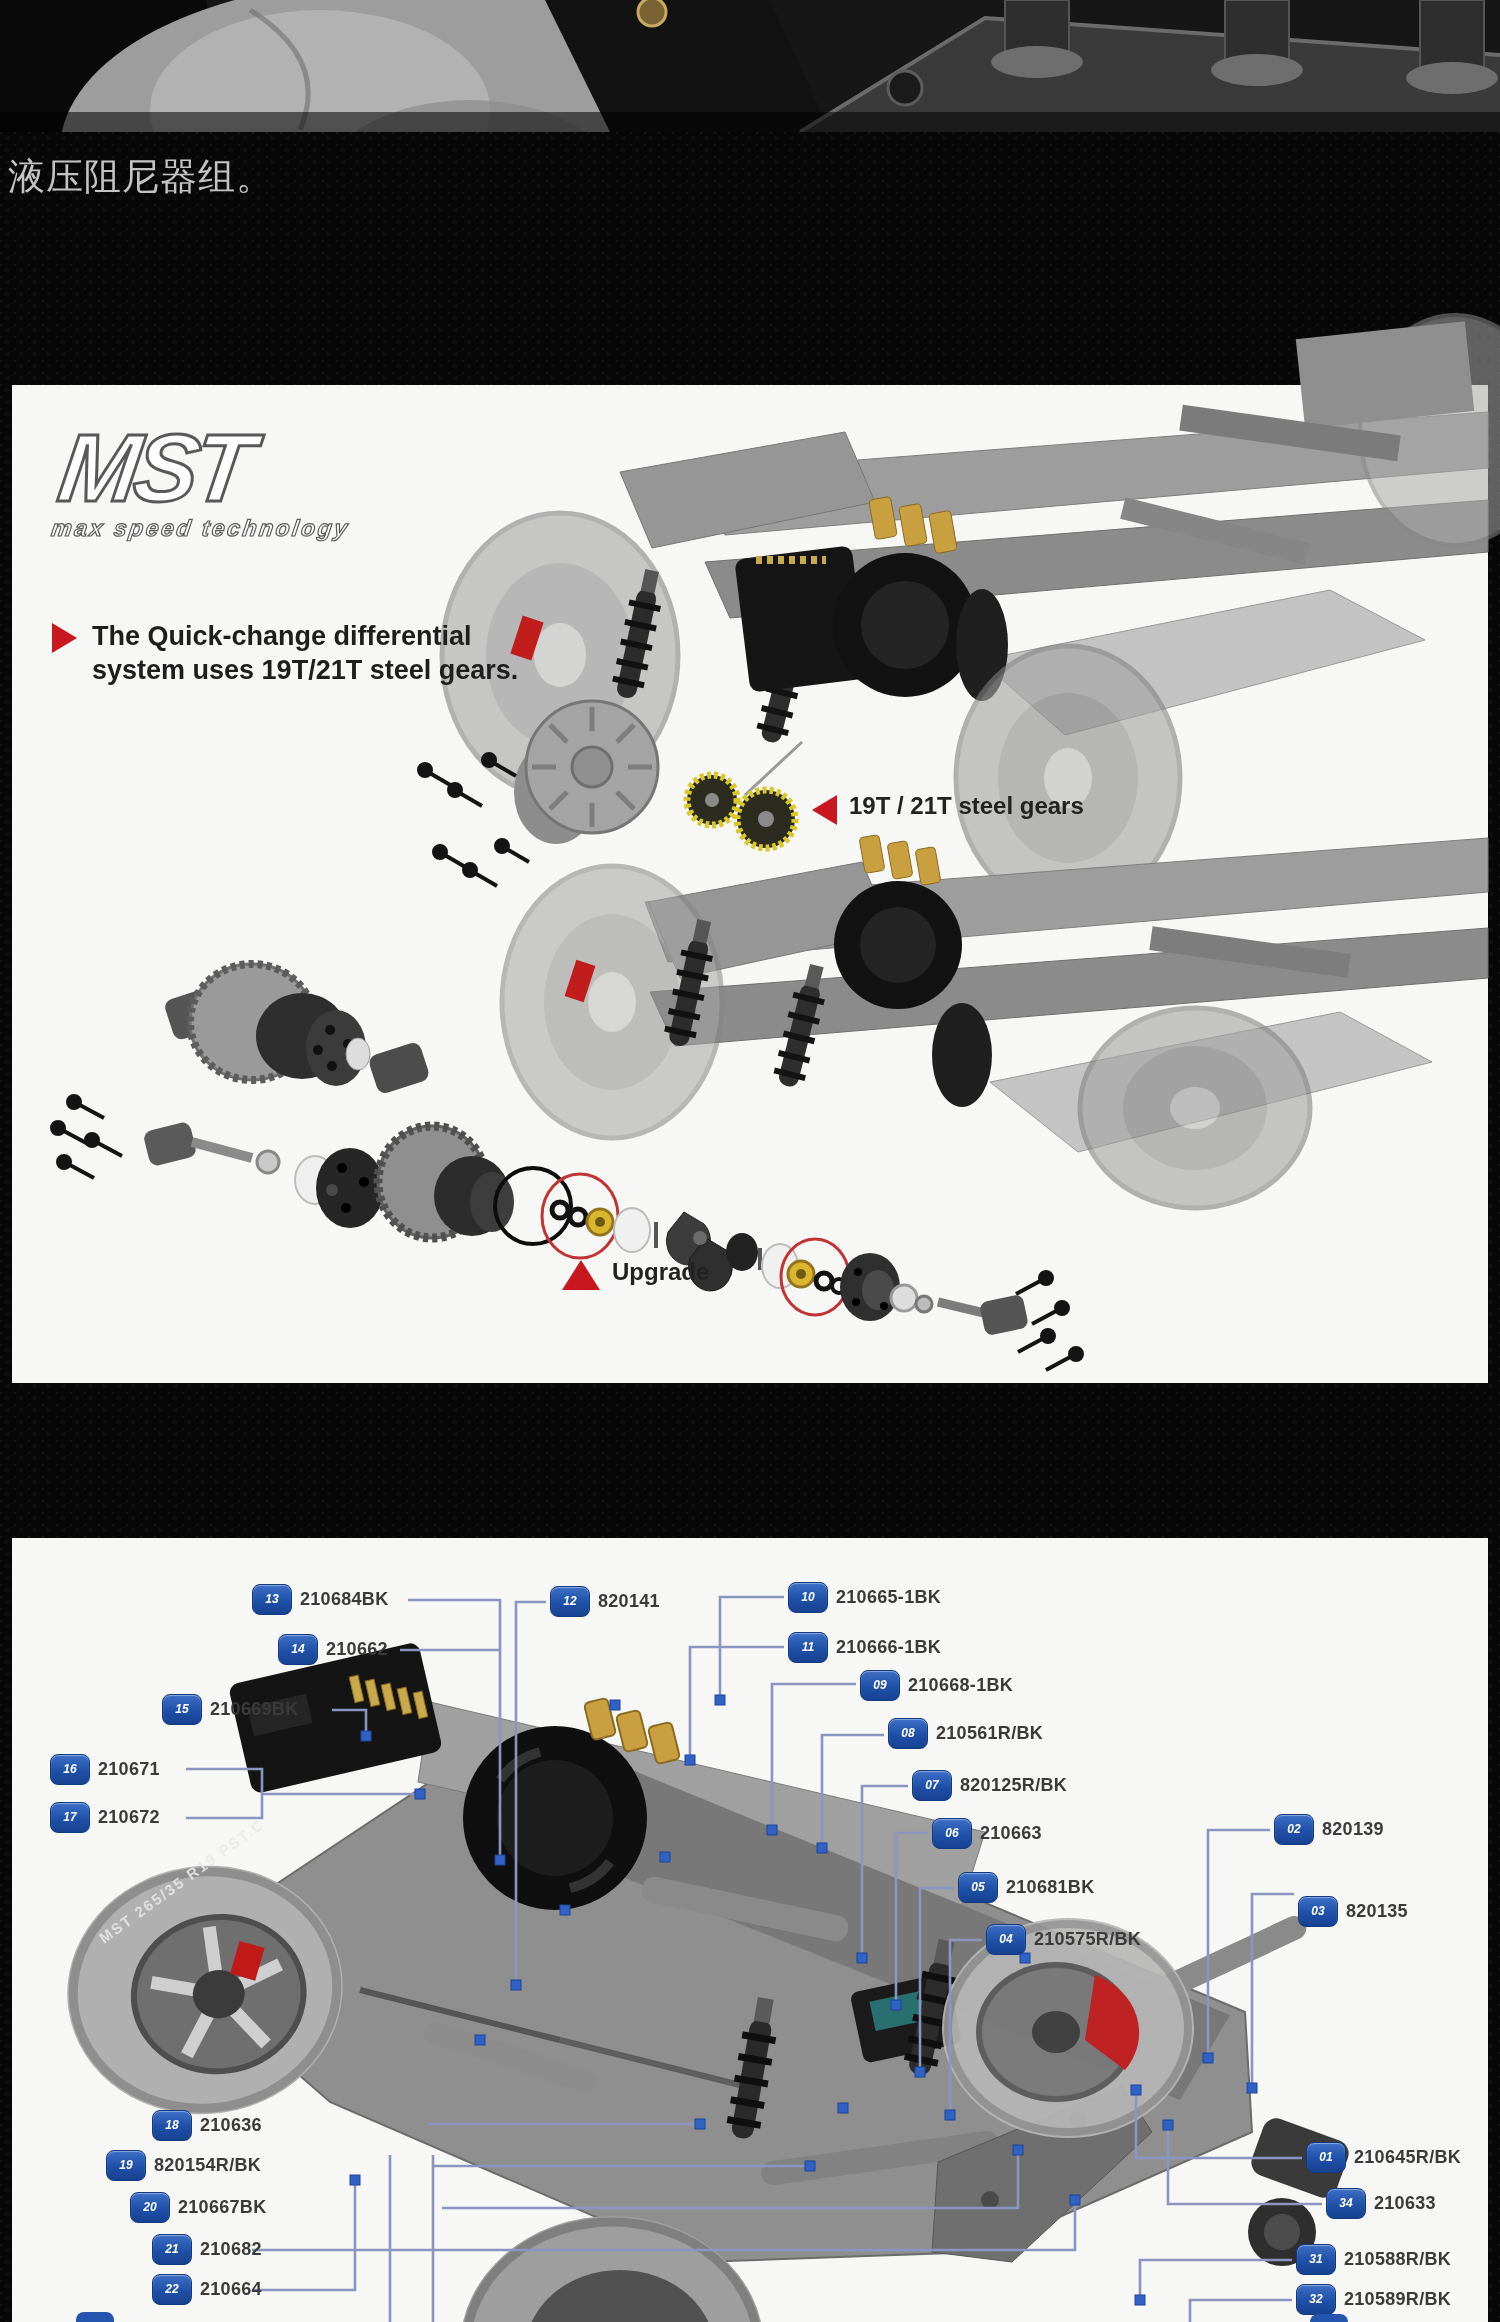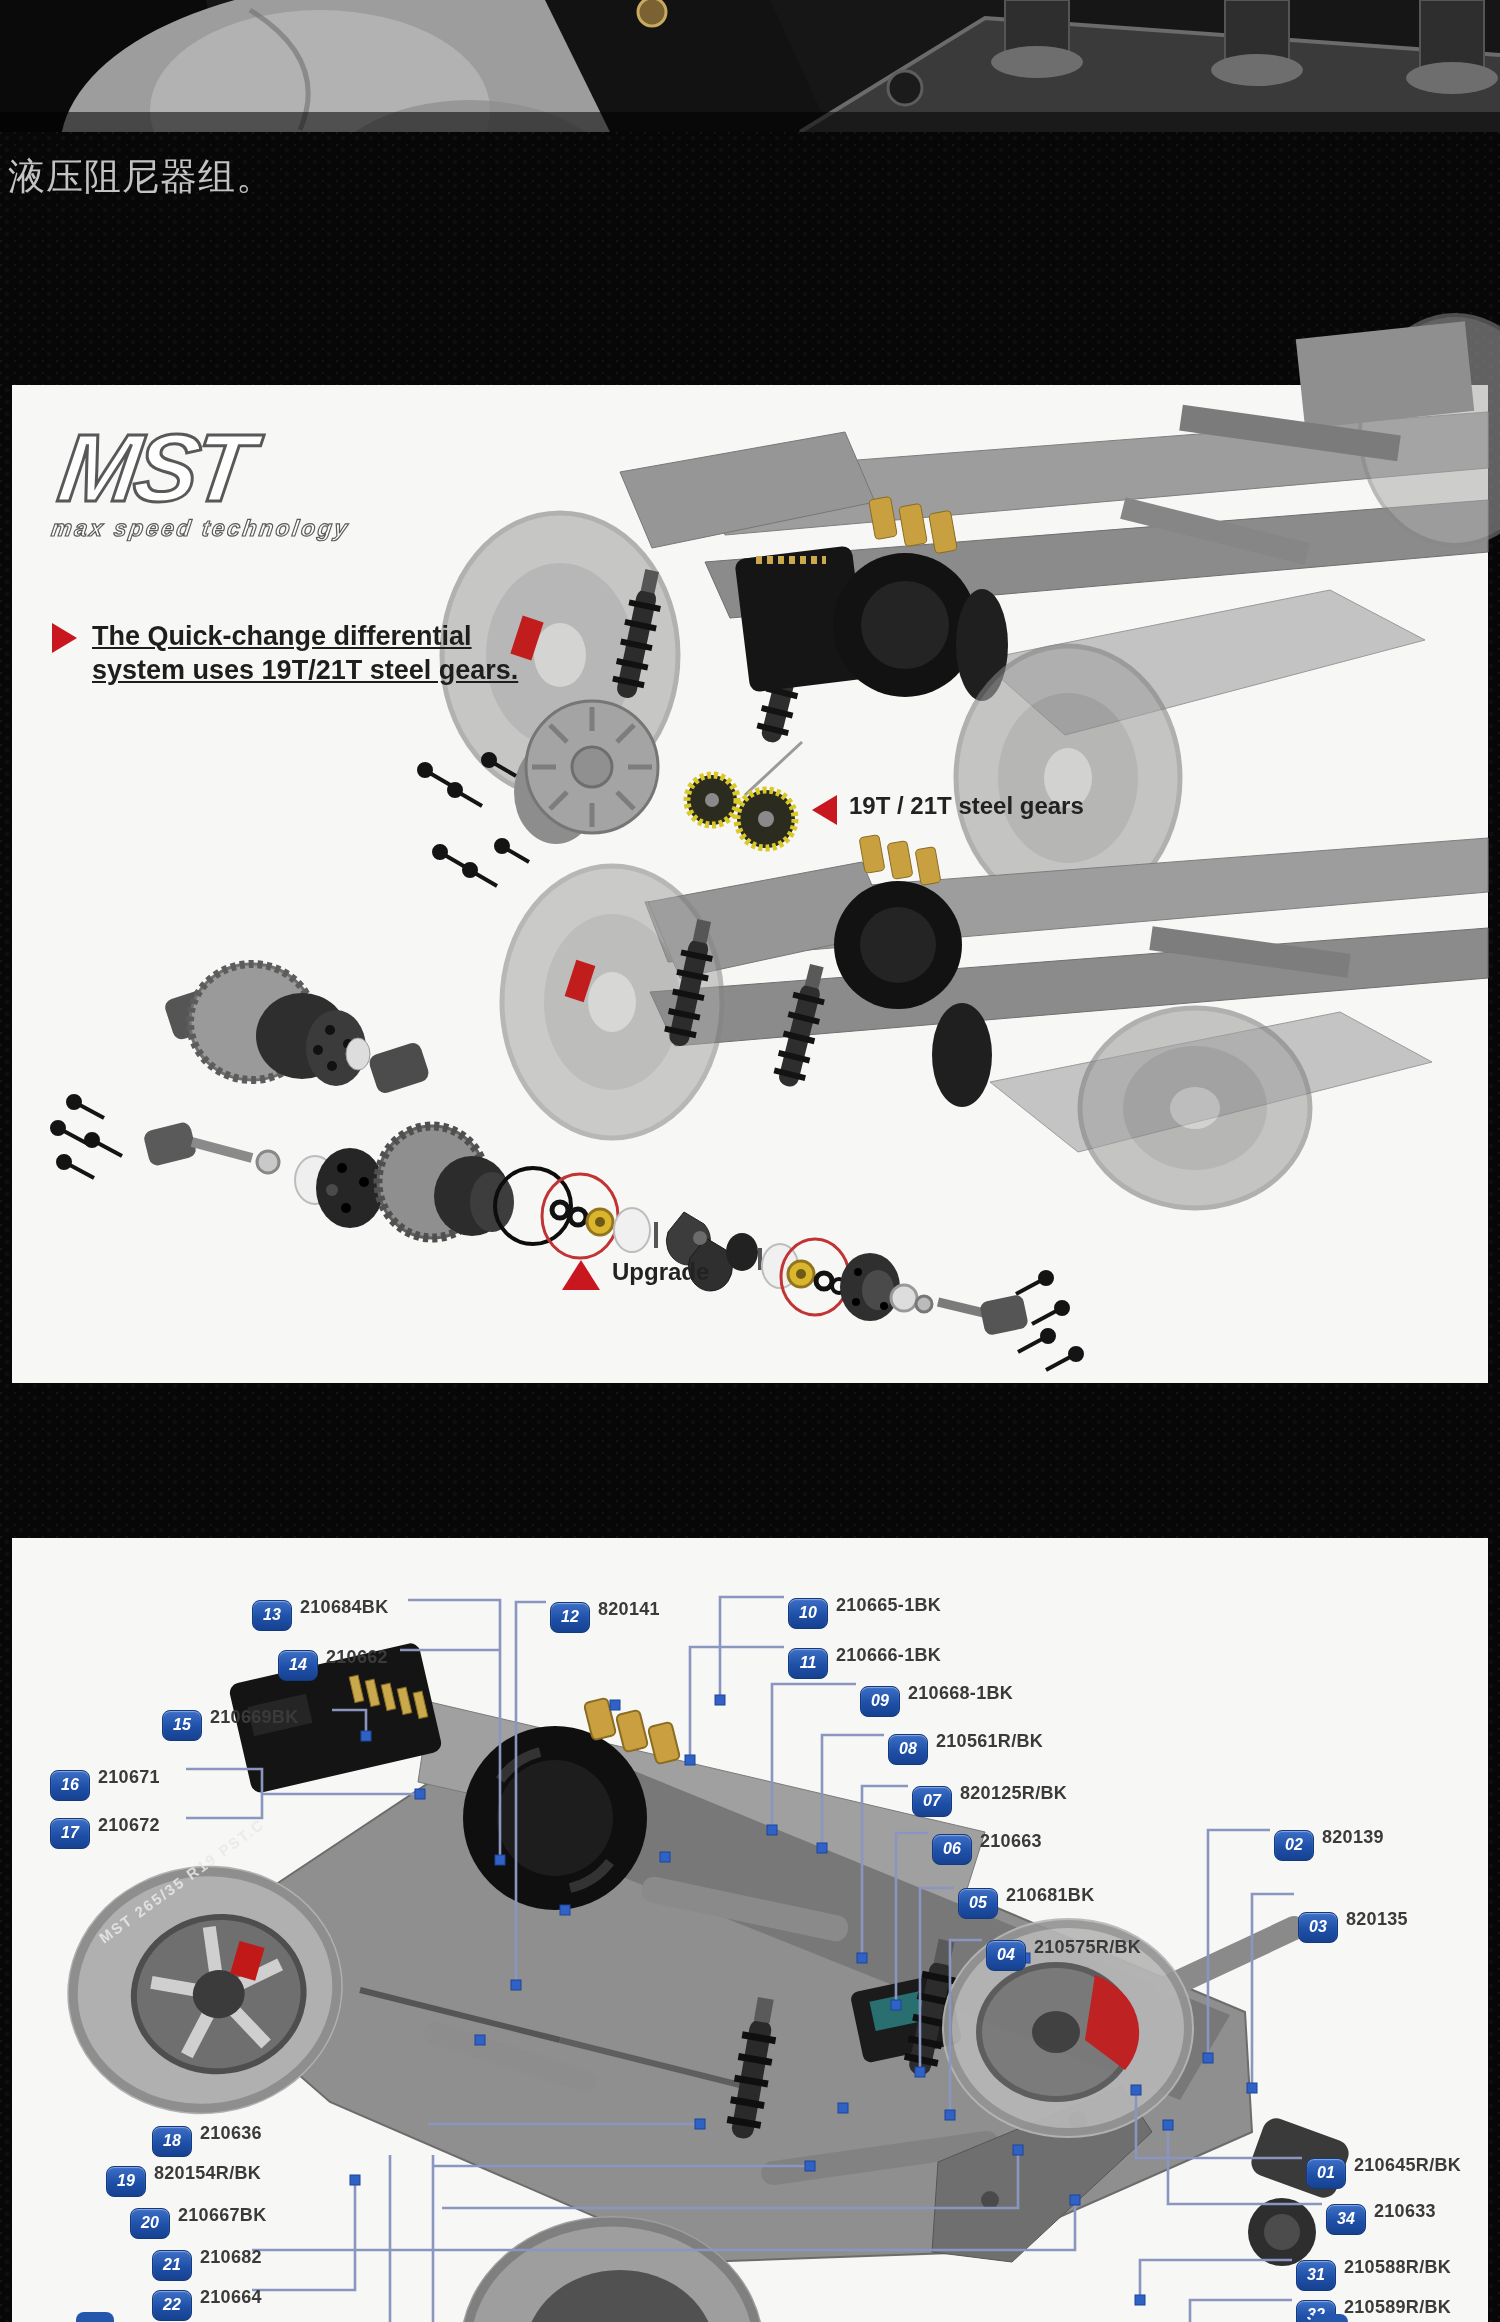--- a/index.html
+++ b/index.html
@@ -17,34 +17,34 @@
   #caption{left:8px;top:152px;font-size:37px;color:#c3c3c3;letter-spacing:1px;}
   
   #logo{left:58px;top:425px;transform:skewX(-8deg);}
   .mst-title{font-size:96px;line-height:86px;font-weight:bold;font-style:italic;color:#fefefe;
              letter-spacing:-5px;-webkit-text-stroke:3px #585858;}
   .mst-sub{margin-top:4px;font-size:23px;font-weight:bold;font-style:italic;color:#fdfdfd;
            letter-spacing:2.5px;-webkit-text-stroke:1.2px #5a5a5a;white-space:nowrap;}
   
   .bullet{position:absolute;display:flex;gap:15px;font-size:27px;font-weight:600;
           color:#1e1e1e;line-height:1.25;}
-  .bullet .txt{white-space:pre-line;text-decoration:underline;}
+  .bullet .txt{white-space:pre-line;}
   .tri-r{width:0;height:0;border-left:25px solid #c8171e;border-top:15px solid transparent;
          border-bottom:15px solid transparent;margin-top:3px;flex:0 0 auto;}
   .tri-l{width:0;height:0;border-right:25px solid #c8171e;border-top:15px solid transparent;
          border-bottom:15px solid transparent;margin-top:3px;flex:0 0 auto;}
   .tri-u{width:0;height:0;border-bottom:30px solid #c8171e;border-left:19px solid transparent;
          border-right:19px solid transparent;margin-top:2px;flex:0 0 auto;}
   .inline-label{position:absolute;display:flex;gap:12px;font-size:24px;font-weight:600;color:#222;}
   
   .plabel{position:absolute;display:flex;align-items:center;gap:8px;}
   .pbadge{min-width:30px;height:29px;padding:0 4px;border-radius:8px;border:1px solid #123a7e;
           background:linear-gradient(180deg,#3e6fc6 0%,#1e50a8 55%,#174190 100%);
           box-shadow:inset 0 1px 1px rgba(255,255,255,.4);
-          color:#fff;font-weight:bold;font-style:italic;font-size:16px;line-height:28px;text-align:center;margin-top:16px;}
+          color:#fff;font-weight:bold;font-style:italic;font-size:12px;line-height:28px;text-align:center;}
   .pcode{font-size:18px;font-weight:bold;color:#3a3a3a;letter-spacing:.3px;white-space:nowrap;}
   .pbadge-cut{position:absolute;width:38px;height:10px;border-radius:8px 8px 0 0;background:#2456ae;}
   svg{display:block;}
 </style>
 </head>
 <body>
 
 <div id="root">
 
   <svg class="abs" style="left:0;top:0" width="1500" height="132" viewBox="0 0 1500 132">

